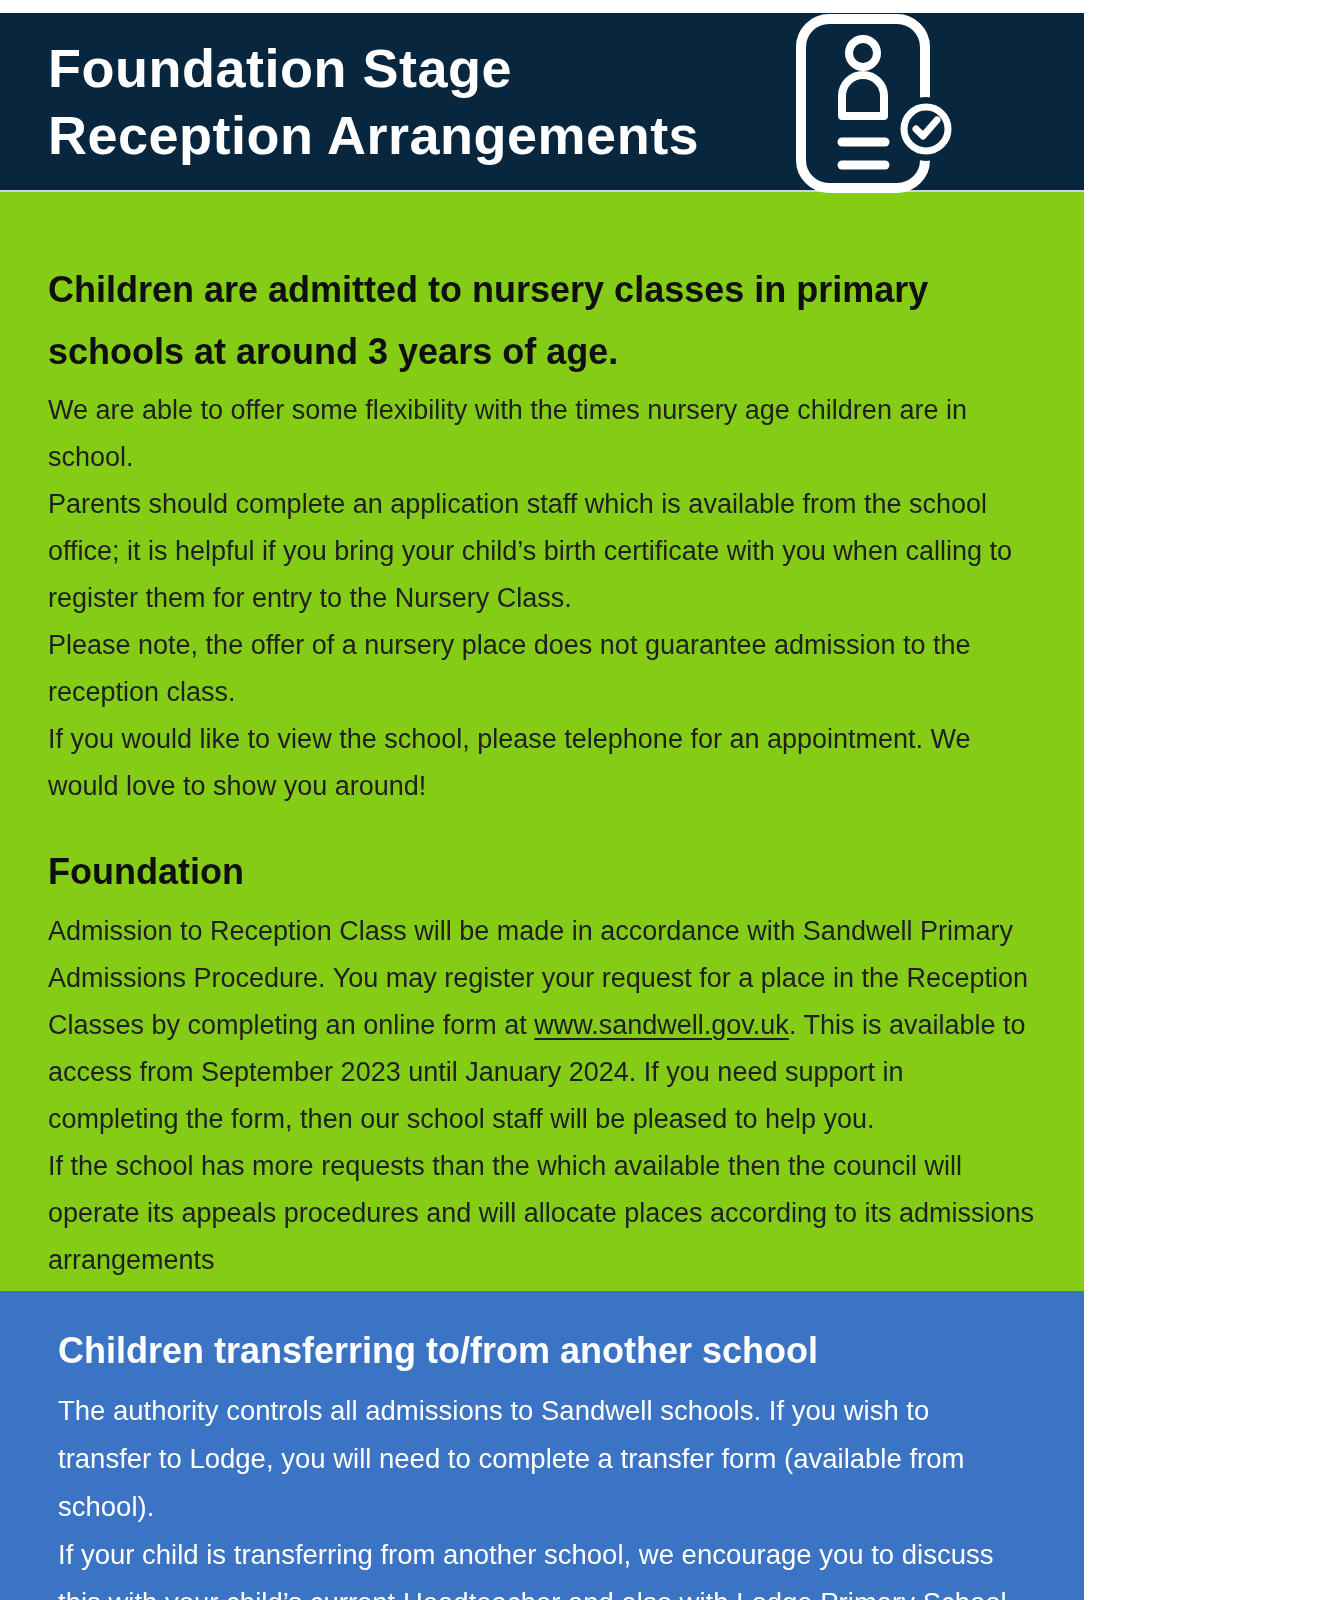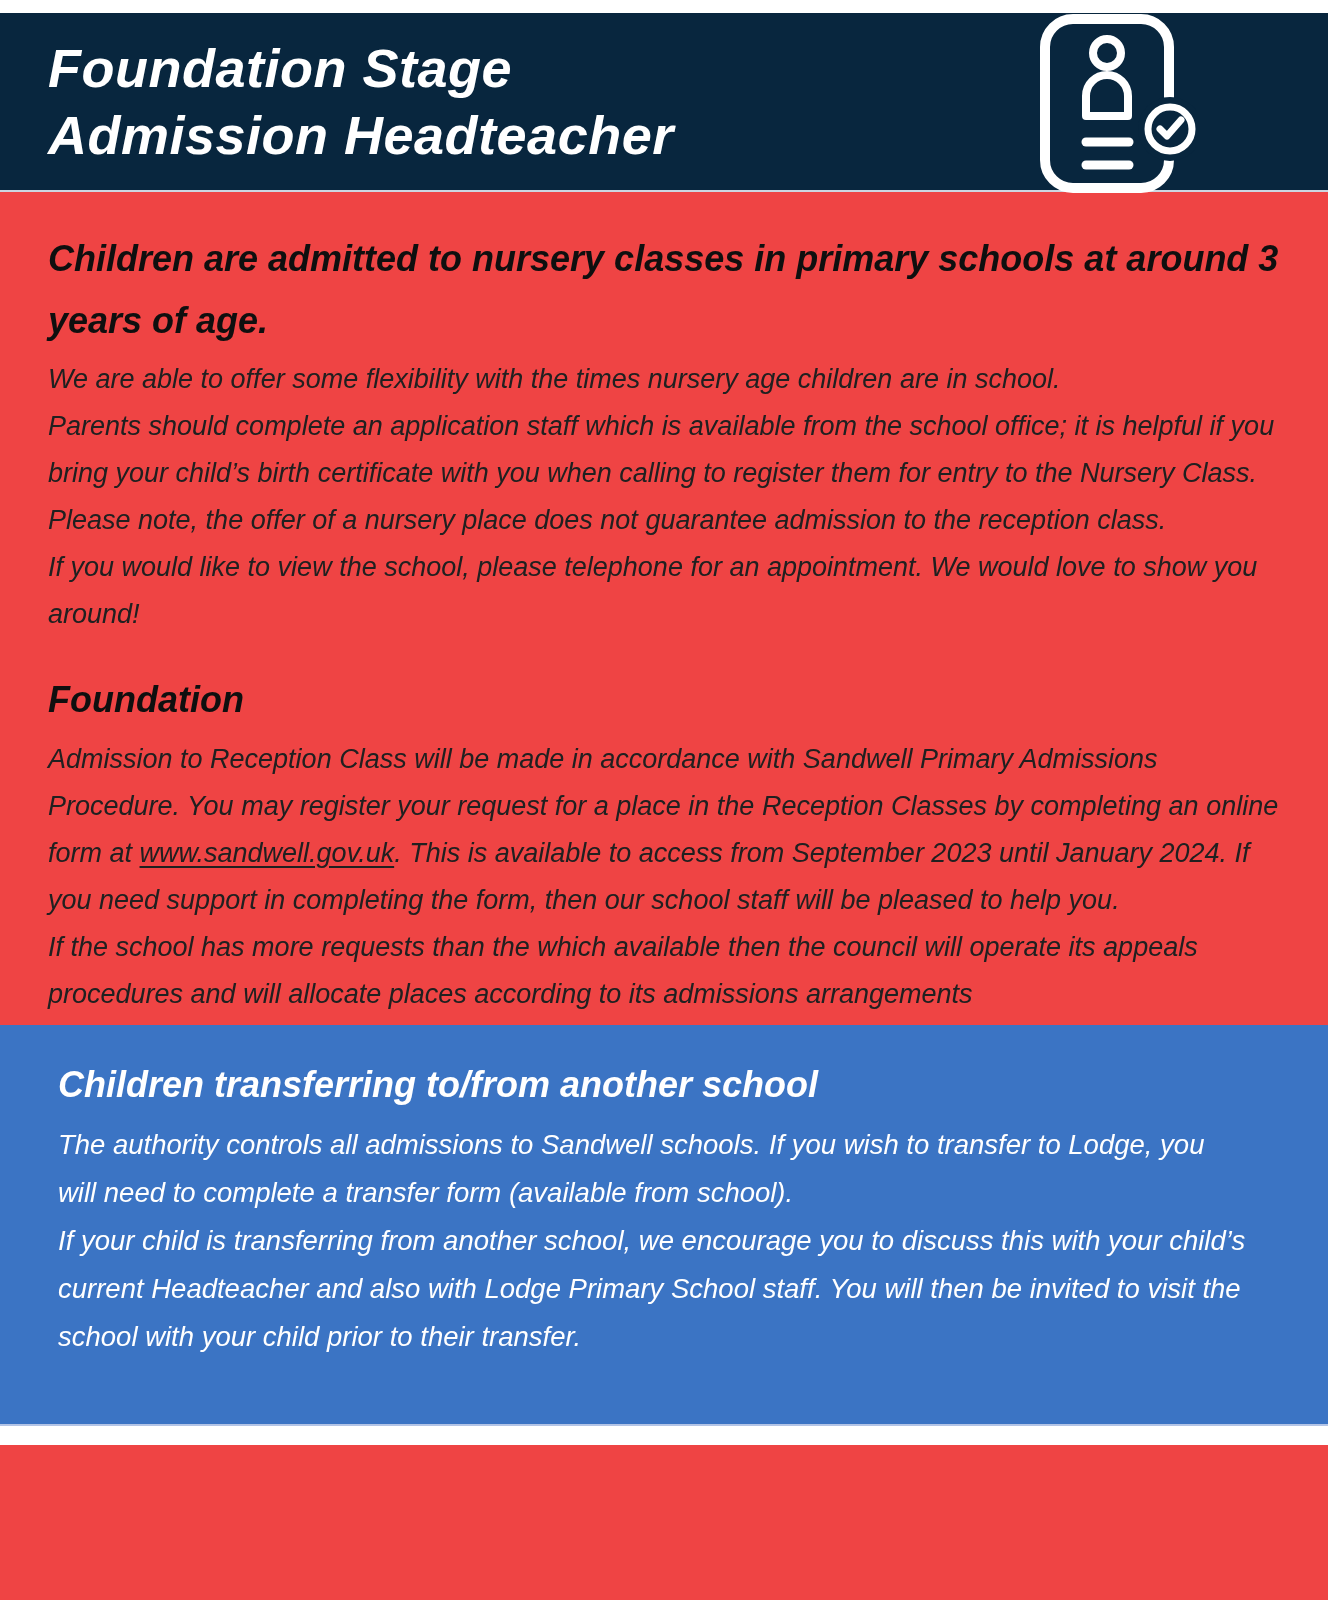--- a/index.html
+++ b/index.html
@@ -2,21 +2,21 @@
 <html><head>
 <meta charset="utf-8">
 <style>
   html, body { margin: 0; padding: 0; background: #ffffff; }
   body {
     width: 1328px; height: 1600px;
     font-family: "Liberation Sans", "DejaVu Sans", sans-serif;
     color: #1e1e1e;
     overflow: hidden;
   }
-  .page { width: 1328px; height: 1600px; background: #ef4444; position: relative; font-style: italic; }
+  .page { width: 1084px; height: 1600px; background: #84cc16; position: relative; }
 
   
   .top-gap { height: 13px; background: #ffffff; }
   .header {
     position: relative;
     height: 179px;
     background: #08263e;
     border-bottom: 2px solid #ccd6e0;
     box-sizing: border-box;
   }
@@ -30,21 +30,21 @@
     letter-spacing: 0.5px;
   }
   .header-icon {
     position: absolute;
     right: 131px; top: 1px;
     width: 157px; height: 179px;
   }
 
   
   .main {
-    padding: 36px 48px 0 48px;
+    padding: 67px 48px 0 48px;
     box-sizing: border-box;
   }
   .h1 {
     margin: 0 0 4px 0;
     font-size: 36px;
     line-height: 62px;
     font-weight: 700;
     color: #0f0f0f;
     max-width: 1232px;
   }
@@ -97,21 +97,21 @@
 </head>
 <body>
 
 <div class="page">
 
   <div class="top-gap"></div>
 
   <div class="header">
     <div class="header-title">
       <div>Foundation Stage</div>
-      <div>Admission Headteacher</div>
+      <div>Reception Arrangements</div>
     </div>
     <svg class="header-icon" viewBox="0 0 157 179" aria-hidden="true">
 
       <rect x="5" y="5" width="124" height="169" rx="28" fill="none" stroke="#ffffff" stroke-width="10"></rect>
 
       <circle cx="67" cy="39" r="14" fill="none" stroke="#ffffff" stroke-width="8"></circle>
 
       <path d="M 46 102 L 46 82 A 21 21 0 0 1 88 82 L 88 102 Z" fill="none" stroke="#ffffff" stroke-width="8" stroke-linejoin="round"></path>
 
       <line x1="46" y1="128" x2="89" y2="128" stroke="#ffffff" stroke-width="9" stroke-linecap="round"></line>

